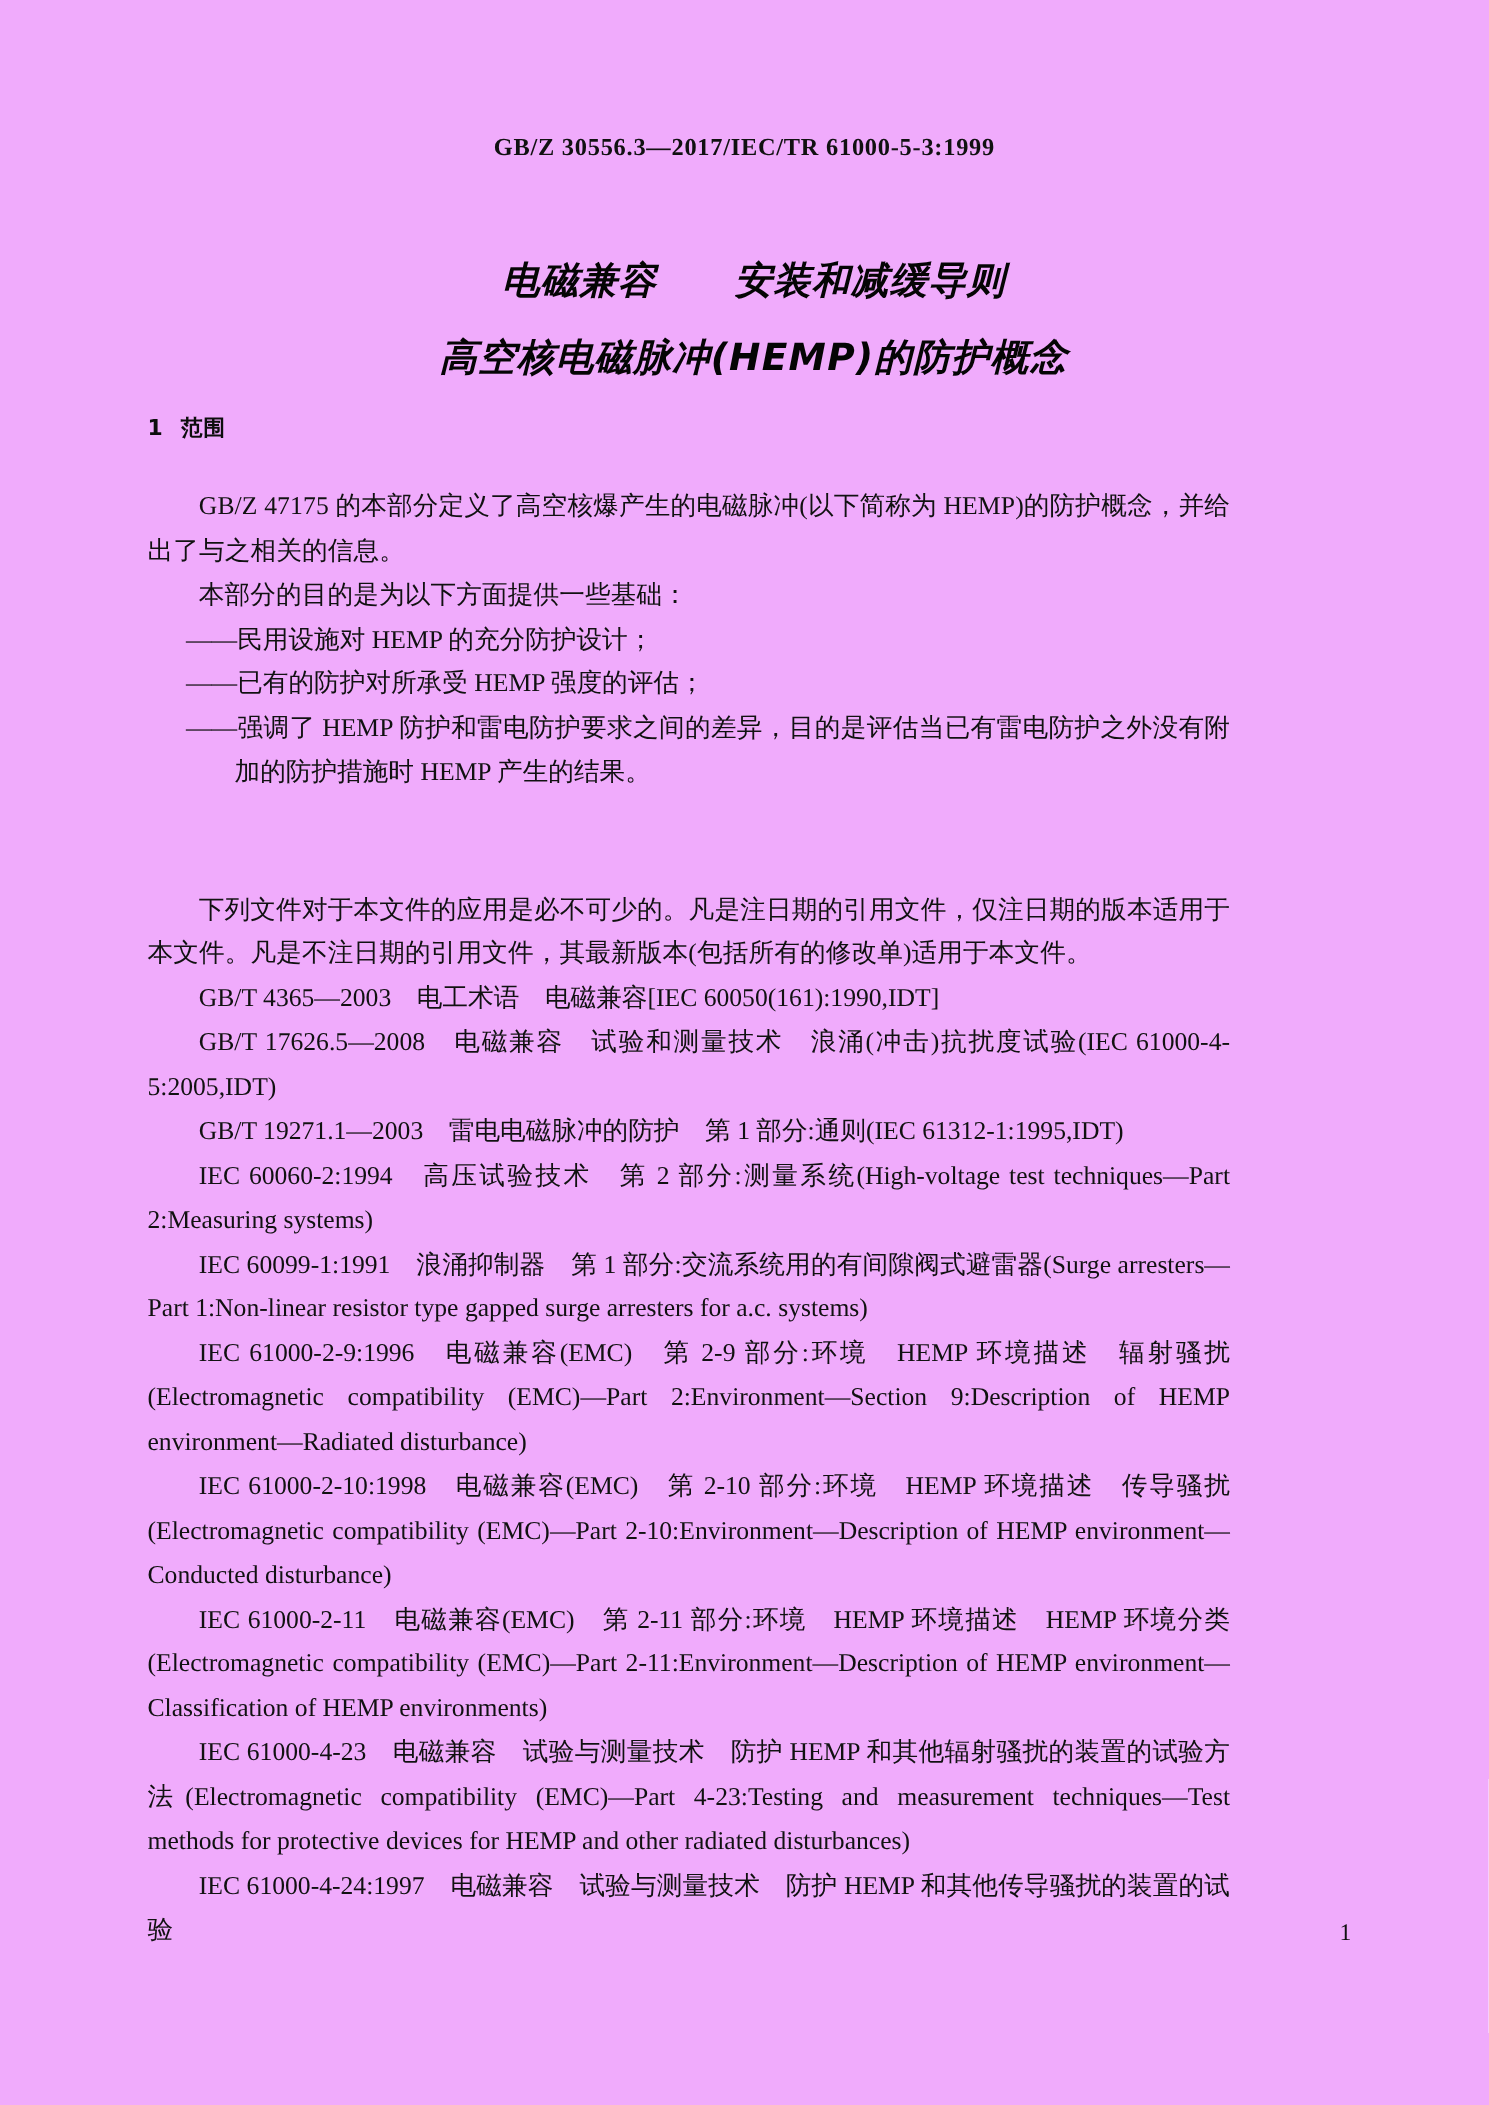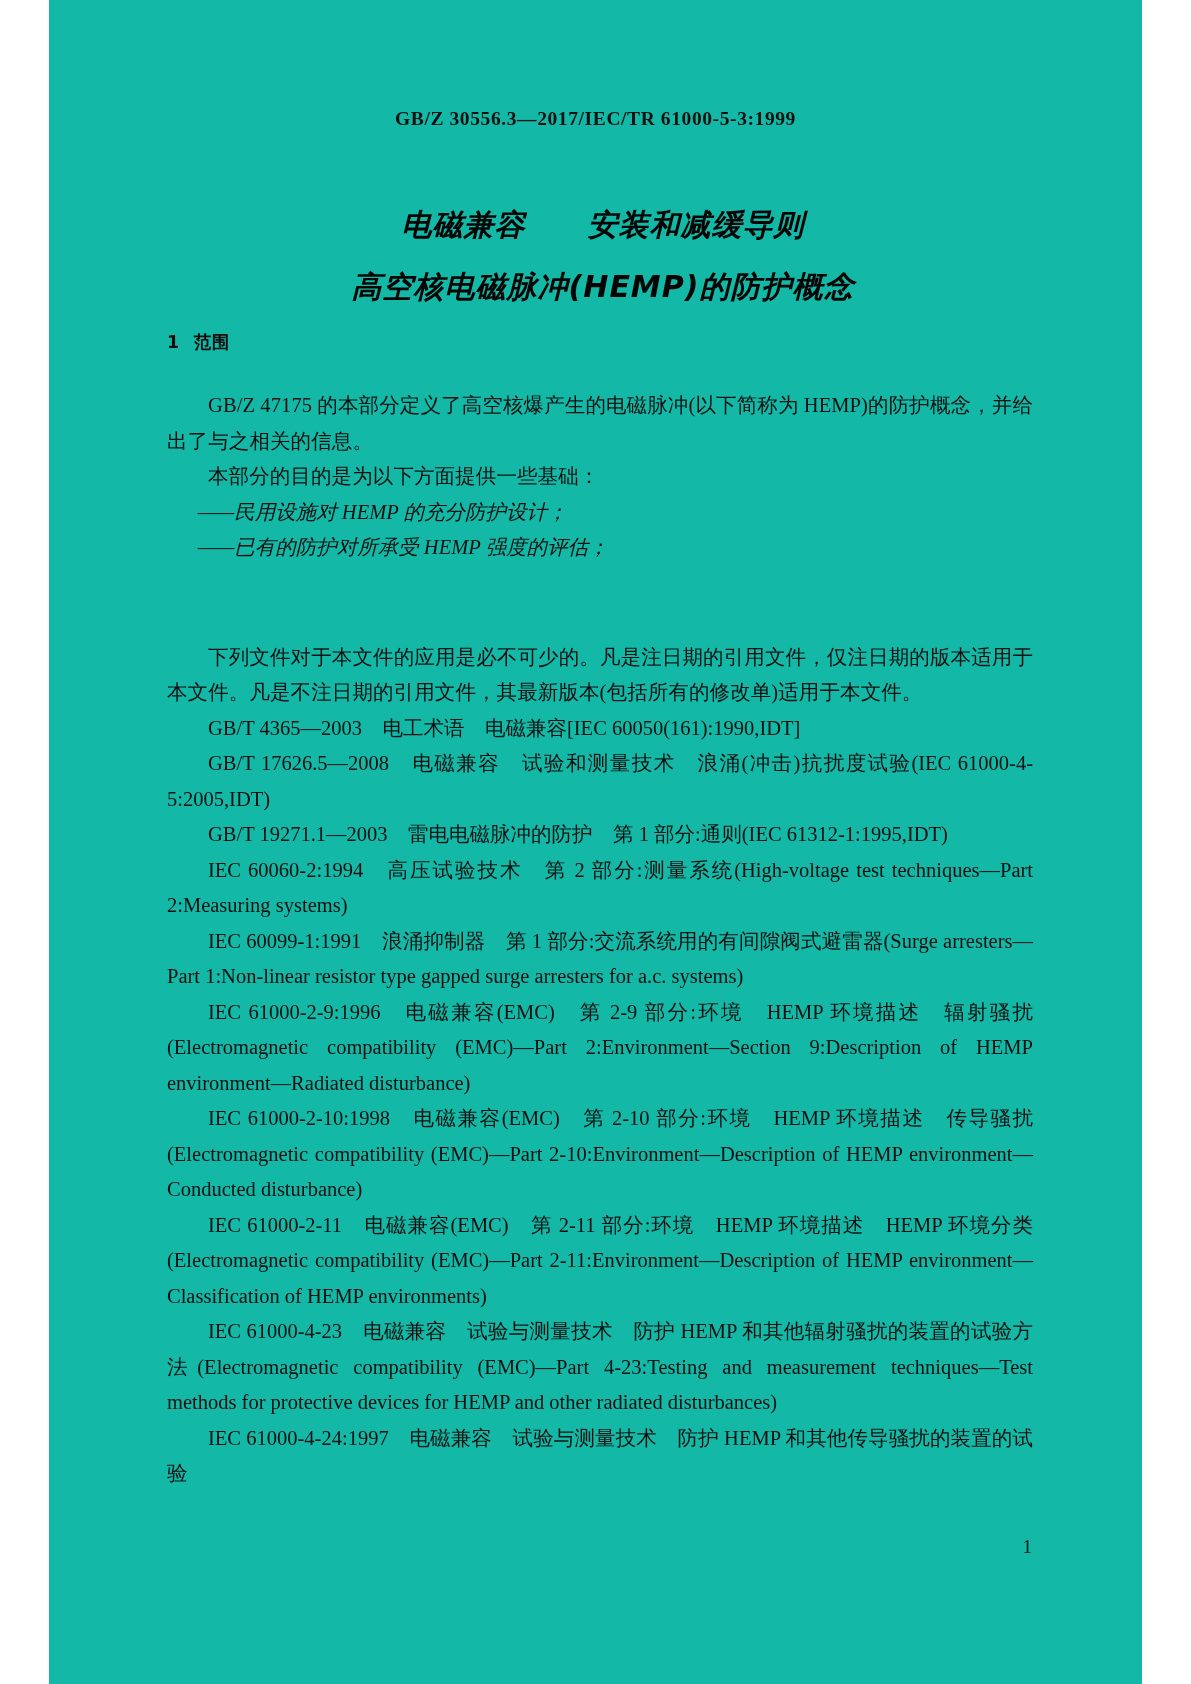--- a/index.html
+++ b/index.html
@@ -2,23 +2,23 @@
 <html><head>
 <meta charset="utf-8">
 <style>
   html, body {
     margin: 0;
     padding: 0;
     background: #ffffff;
   }
   .page {
     position: relative;
-    width: 1093px;
+    width: 1191px;
     height: 1684px;
-    background: #14b8a6;
+    background: #f0abfc;
     margin: 0 auto;
     font-family: "Liberation Serif", "DejaVu Serif", serif;
     color: #111111;
     overflow: hidden;
   }
 
   
   .running-header {
     position: absolute;
     top: 108px;
@@ -90,21 +90,20 @@
 
   
   .dash-item {
     margin: 0;
     font-size: 20.5px;
     line-height: 35.5px;
     padding-left: 3.4em;
     text-indent: -1.9em;
     text-align: justify;
     text-justify: inter-ideograph;
-    font-style: italic;
   }
 
   
   p.ref {
     margin: 0;
     font-size: 20.5px;
     line-height: 35.5px;
     text-indent: 2em;
     text-align: justify;
     text-justify: inter-ideograph;
@@ -138,20 +137,21 @@
       <span class="num">1</span><span>范围</span>
     </h2>
 
     <div class="gap-after-heading"></div>
 
     <p class="body indent">GB/Z 47175 的本部分定义了高空核爆产生的电磁脉冲(以下简称为 HEMP)的防护概念，并给出了与之相关的信息。</p>
     <p class="body indent">本部分的目的是为以下方面提供一些基础：</p>
 
     <p class="dash-item">——民用设施对 HEMP 的充分防护设计；</p>
     <p class="dash-item">——已有的防护对所承受 HEMP 强度的评估；</p>
+    <p class="dash-item">——强调了 HEMP 防护和雷电防护要求之间的差异，目的是评估当已有雷电防护之外没有附加的防护措施时 HEMP 产生的结果。</p>
 
     <div class="gap-before-heading"></div>
 
 
     <div class="gap-after-heading"></div>
 
     <p class="body indent">下列文件对于本文件的应用是必不可少的。凡是注日期的引用文件，仅注日期的版本适用于本文件。凡是不注日期的引用文件，其最新版本(包括所有的修改单)适用于本文件。</p>
 
     <p class="ref">GB/T 4365—2003　电工术语　电磁兼容[IEC 60050(161):1990,IDT]</p>
     <p class="ref">GB/T 17626.5—2008　电磁兼容　试验和测量技术　浪涌(冲击)抗扰度试验(IEC 61000-4-5:2005,IDT)</p>

